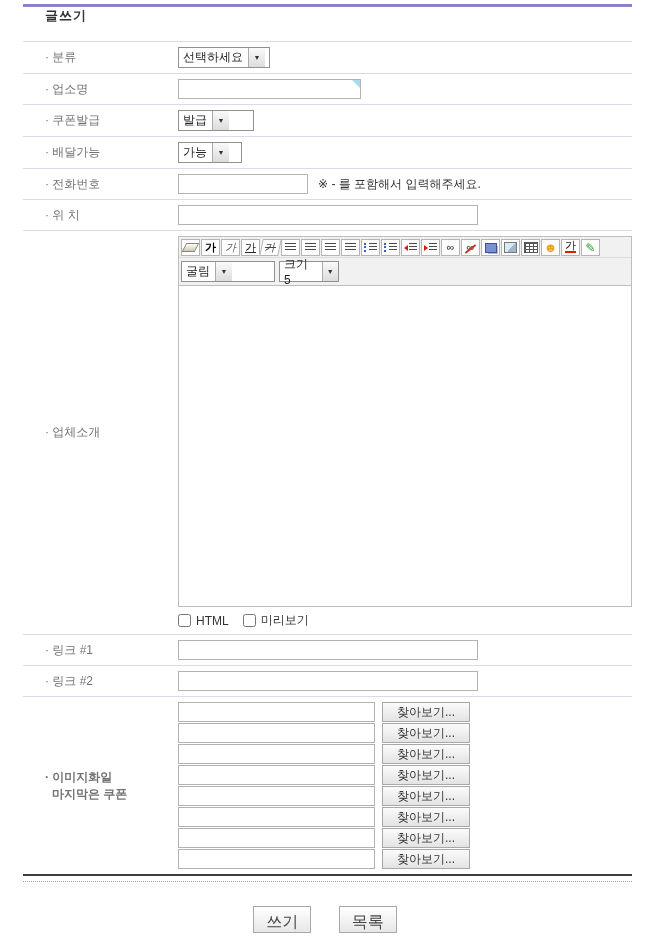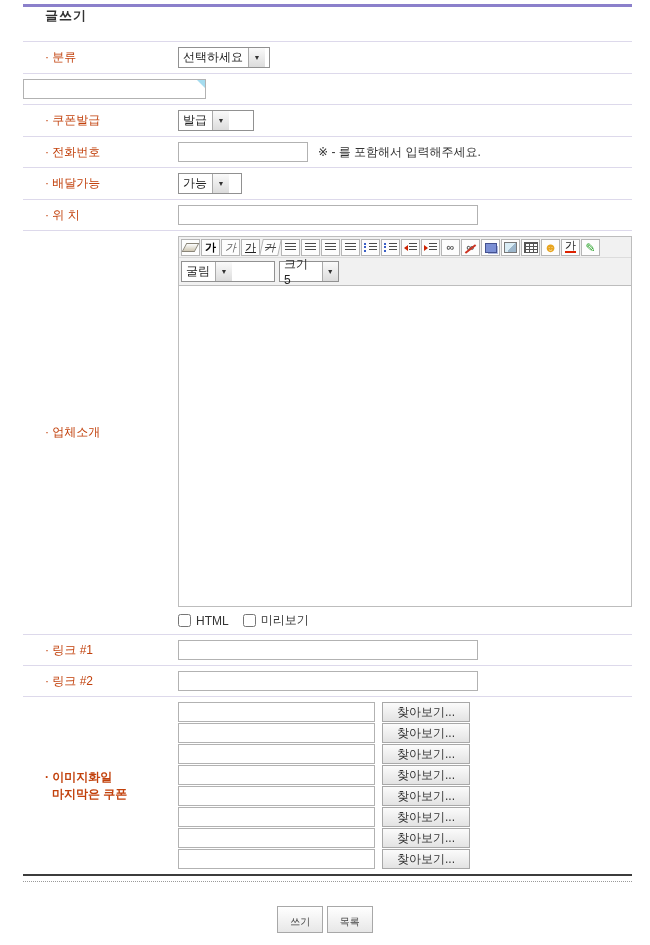--- a/index.html
+++ b/index.html
@@ -2,21 +2,21 @@
 <html><head>
 <meta charset="utf-8">
 <style>
   html,body { margin:0; padding:0; background:#fff; }
   body { width:650px; height:945px; font-family:"Liberation Sans","DejaVu Sans",sans-serif; font-size:12px; color:#555; overflow:hidden; }
   .content { margin-left:23px; width:609px; }
   .accent { height:3px; background:#8b80cb; margin-top:4px; }
   .header { height:34px; display:flex; padding-left:22px; border-bottom:1px solid #ddd9eb; }
   .title { font-size:13px; font-weight:bold; color:#333; letter-spacing:1px; }
   .row { display:flex; align-items:center; border-bottom:1px solid #ddd9eb; padding:5px 0; }
-  .row-label { width:133px; padding-left:22px; flex-shrink:0; color:#c2410c; }
+  .row-label { width:133px; padding-left:22px; flex-shrink:0; color:#737373; }
   .row-label.two-line { line-height:17px;font-weight:bold; }
   .row-body { flex:1; display:flex; align-items:center; }
   .row-body.col { flex-direction:column; align-items:flex-start; }
 
   .txt { height:20px; box-sizing:border-box; border:1px solid #b2b2b2; font-family:inherit; font-size:12px; padding:0 3px; color:#222; }
   .inp-wrap { position:relative; display:inline-block; }
   .inp-wrap::after { content:""; position:absolute; top:1px; right:1px; border-left:8px solid transparent; border-top:8px solid #a5dcef; }
 
   .sel { display:inline-flex; height:21px; box-sizing:border-box; border:1px solid #919191; background:#fff; align-items:center; padding-left:4px; color:#222; cursor:default; }
   .sel-arrow { width:16px; height:19px; margin-left:5px; background:linear-gradient(#fafafa,#dcdcdc); border-left:1px solid #aaa; display:flex; align-items:center; justify-content:center; }
@@ -54,21 +54,21 @@
   .chk-row { display:flex; align-items:center; margin-top:5px; color:#333; }
   .chk-row input { width:13px; height:13px; margin:0 5px 0 0; }
   .chk-label { margin-right:14px; }
 
   .file-row { display:flex; align-items:flex-start; margin-bottom:1px; }
   .browse { height:20px; box-sizing:border-box; width:88px; margin-left:7px; border:1px solid #a8a8a8; background:linear-gradient(#fbfbfb,#e3e3e3); font-family:inherit; font-size:12px; color:#333; cursor:default; }
 
   .end-line { border-top:2px solid #3c3c3c; }
   .dotted-line { border-top:1px dotted #9a9a9a; margin-top:5px; }
   .actions { text-align:center; margin-top:24px; }
-  .btn { display:inline-block; box-sizing:border-box; height:27px; padding:5px 12px 0 12px; border:1px solid #a8a8a8; background:linear-gradient(#ffffff,#e7e7e7); font-family:inherit; font-size:10px; color:#444; margin:0 0; cursor:default; }
+  .btn { display:inline-block; box-sizing:border-box; height:27px; padding:5px 12px 0 12px; border:1px solid #a8a8a8; background:linear-gradient(#ffffff,#e7e7e7); font-family:inherit; font-size:16px; color:#444; margin:0 12px; cursor:default; }
 </style>
 </head>
 <body>
 
 <div class="content">
   <div class="accent"></div>
 
   <div class="header">
     <span class="title">글쓰기</span>
   </div>
@@ -77,52 +77,53 @@
     <div class="row-label">· 분류</div>
     <div class="row-body">
       <div class="sel" style="width:92px">
         <span>선택하세요</span>
         <span class="sel-arrow"></span>
       </div>
     </div>
   </div>
 
   <div class="row">
+    <div class="row-label">· 업소명</div>
     <div class="row-body">
       <span class="inp-wrap">
         <input class="txt" style="width: 183px;" type="text">
       </span>
     </div>
   </div>
 
   <div class="row">
     <div class="row-label">· 쿠폰발급</div>
     <div class="row-body">
       <div class="sel" style="width:76px">
         <span>발급</span>
         <span class="sel-arrow"></span>
       </div>
     </div>
   </div>
 
   <div class="row">
-    <div class="row-label">· 전화번호</div>
-    <div class="row-body">
-      <input class="txt" style="width: 130px;" type="text">
-      <span class="note">※ - 를 포함해서 입력해주세요.</span>
-    </div>
-  </div>
-
-  <div class="row">
     <div class="row-label">· 배달가능</div>
     <div class="row-body">
       <div class="sel" style="width:64px">
         <span>가능</span>
         <span class="sel-arrow"></span>
       </div>
+    </div>
+  </div>
+
+  <div class="row">
+    <div class="row-label">· 전화번호</div>
+    <div class="row-body">
+      <input class="txt" style="width: 130px;" type="text">
+      <span class="note">※ - 를 포함해서 입력해주세요.</span>
     </div>
   </div>
 
   <div class="row">
     <div class="row-label">· 위 치</div>
     <div class="row-body">
       <input class="txt" style="width: 300px;" type="text">
     </div>
   </div>
 

